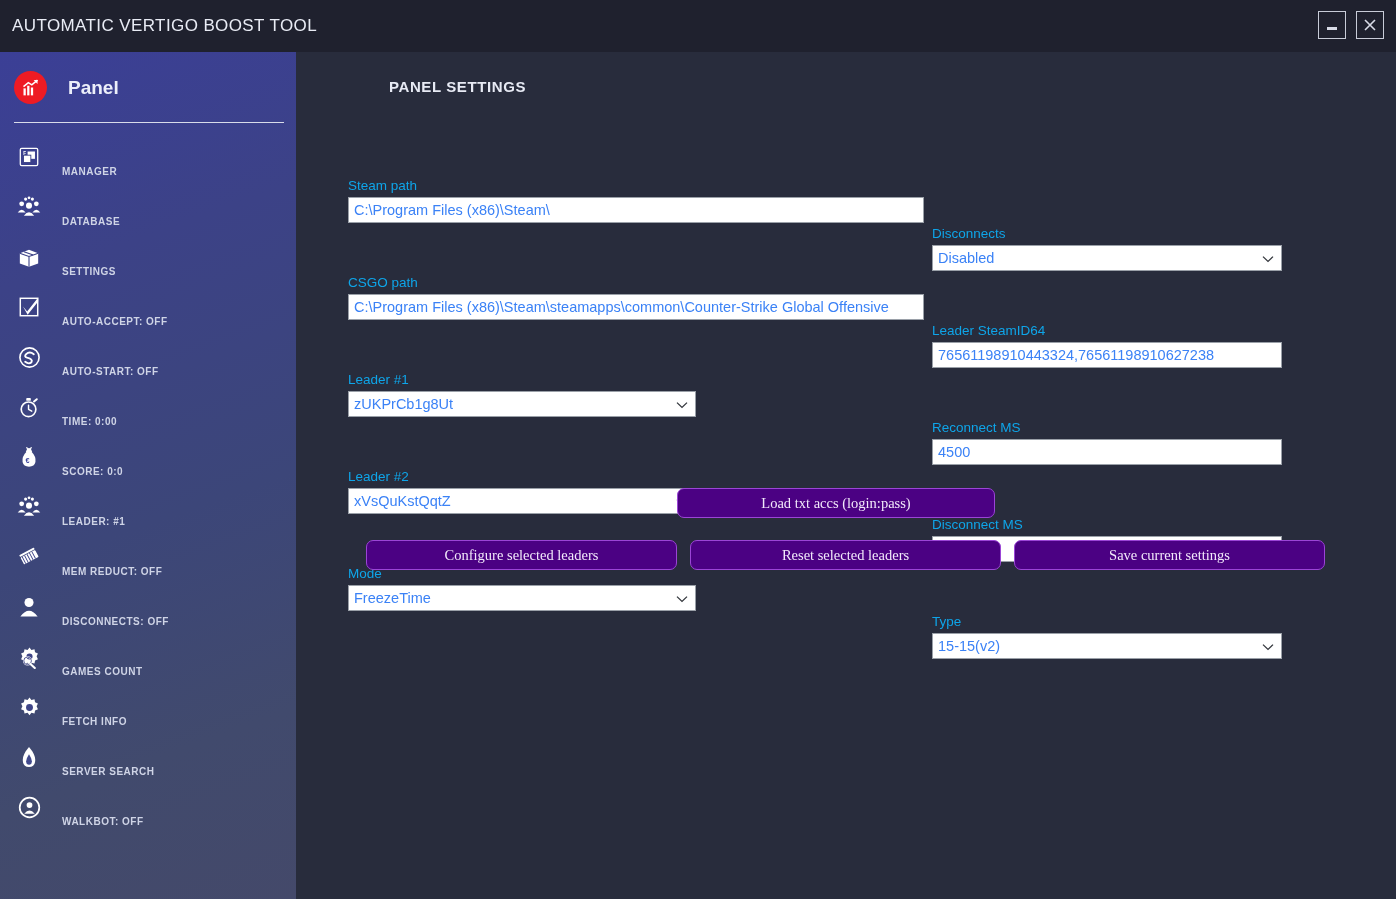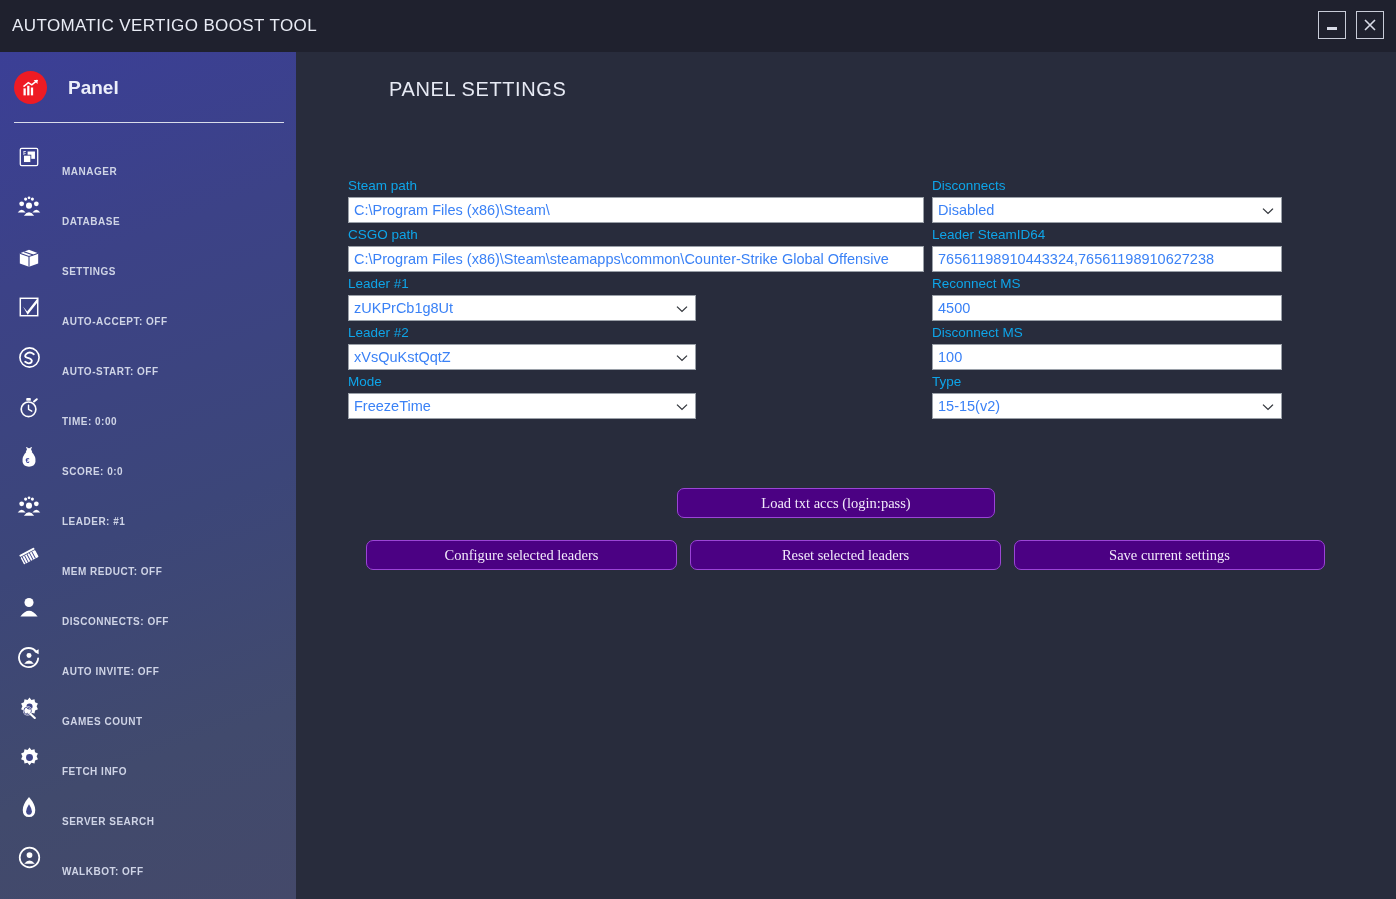--- a/index.html
+++ b/index.html
@@ -74,31 +74,31 @@
   }
 
   
   .main{
     position:absolute; left:296px; top:52px;
     width:1100px; height:847px;
     background:#282c3c;
   }
   .main-title{
     position:absolute; left:93px; top:26px;
-    color:#e7eaf4; font-size:20px; letter-spacing:.6px;
+    color:#e7eaf4; font-size:15px; letter-spacing:.6px;font-weight:bold;
   }
 
   
   .form{
     position:absolute; left:52px; top:124px;
     width:976px;
   }
   .row{ display:flex; }
   .col-left{ width:576px; margin-right:8px; }
-  .col-right{ width:352px; }
+  .col-right{ width:352px;margin-top:48px; }
 
   .fl{
     display:block; text-align:left;
     color:#0ea5e9; font-size:13.5px;
     line-height:19px; margin-bottom:2px;
     white-space:nowrap; overflow:hidden;
   }
 
   .tbox, .sel{
     width:100%; height:26px;
@@ -301,31 +301,20 @@
     <div class="nav-item">
       <span class="nav-icon">
         <svg width="20" height="22" viewBox="0 0 22 24">
           <circle cx="11" cy="7" r="5" fill="#fff"></circle>
           <path d="M1.5 22.5 q9.5-13 19 0 z" fill="#fff"></path>
         </svg>
       </span>
       <span class="nav-label">DISCONNECTS: OFF</span>
     </div>
 
-    <div class="nav-item">
-      <span class="nav-icon">
-        <svg width="23" height="23" viewBox="0 0 24 24">
-          <path d="M19 6 A10 10 0 1 0 21 13" stroke="#fff" stroke-width="1.9" fill="none" stroke-linecap="round"></path>
-          <path d="M21.5 3.5 L21.5 8.5 L16.8 6 Z" fill="#fff"></path>
-          <circle cx="11.5" cy="10" r="2.6" fill="#fff"></circle>
-          <path d="M6.5 18.5 q5-6.5 10 0 z" fill="#fff"></path>
-        </svg>
-      </span>
-      <span class="nav-label">AUTO INVITE: OFF</span>
-    </div>
 
     <div class="nav-item">
       <span class="nav-icon">
         <svg width="23" height="23" viewBox="0 0 24 24">
           <path d="M12 1.5 l2 2.6 l3.2-.8 l.6 3.2 l3 1.3 l-1.4 3 l1.4 3 l-3 1.3 l-.6 3.2 l-3.2-.8 l-2 2.6
                    l-2-2.6 l-3.2.8 l-.6-3.2 l-3-1.3 l1.4-3 l-1.4-3 l3-1.3 l.6-3.2 l3.2.8 Z" fill="#fff"></path>
           <circle cx="12" cy="11" r="3.2" fill="#3f4587"></circle>
           <circle cx="10" cy="15.5" r="4" fill="none" stroke="#fff" stroke-width="1.8"></circle>
           <circle cx="10" cy="15.5" r="4" fill="none" stroke="#3f4587" stroke-width="0.9"></circle>
           <path d="M13 18.7 L17.5 23" stroke="#fff" stroke-width="2.2" stroke-linecap="round"></path>

